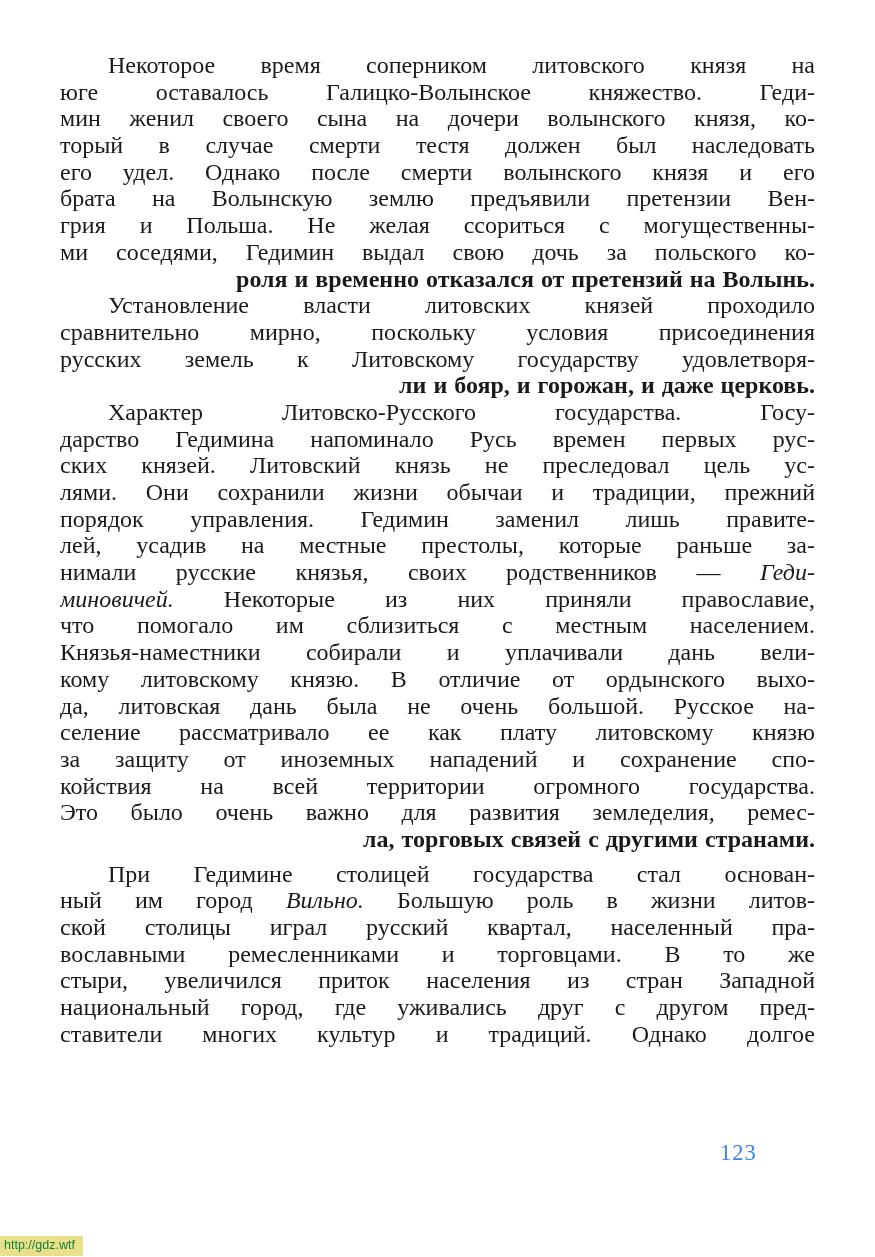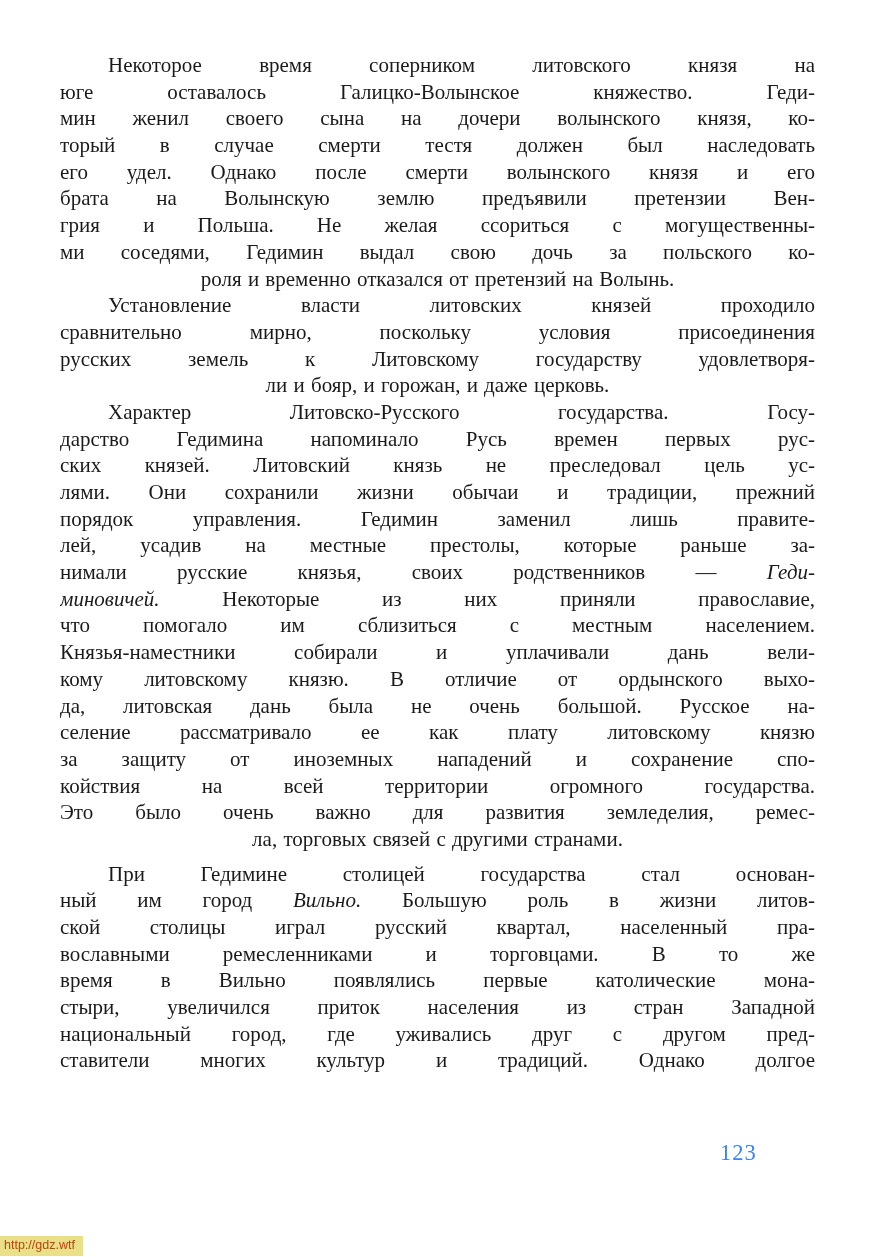--- a/index.html
+++ b/index.html
@@ -6,26 +6,26 @@
   body {
     width: 875px; height: 1257px;
     background: #ffffff;
     font-family: "Liberation Serif", "DejaVu Serif", serif;
     color: #1a1a1a;
     position: relative;
   }
   .page { position: absolute; left: 0; top: 0; width: 875px; height: 1257px; background: #ffffff; overflow: hidden; }
   .text-block {
     position: absolute; left: 60px; top: 52px; width: 755px;
-    font-size: 21px; line-height: 26.7px;
+    font-size: 24px; line-height: 26.7px;
   }
   .para { margin: 0; }
   .line { height: 26.7px; overflow: hidden; text-align: justify; word-spacing: 1px; }
   .line.just::after { content: ""; display: inline-block; width: 100%; height: 0; }
-  .line.last { text-align: center; }
+  .line.last { text-align: right; font-weight: bold; }
   .line.indent { text-indent: 48px; }
   .seg-b { font-weight: normal; }
   .seg-i { font-style: italic; }
   .page-number {
     position: absolute; left: 720px; top: 1140px;
     font-size: 22.5px; line-height: 26px; letter-spacing: 1px;
   }
   .watermark {
     position: absolute; left: 0; top: 1236px;
     font-family: "Liberation Sans", "DejaVu Sans", sans-serif;
@@ -72,21 +72,20 @@
         <div class="line just"><span>за защиту от иноземных нападений и сохранение спо-</span></div>
         <div class="line just"><span>койствия на всей территории огромного государства.</span></div>
         <div class="line just"><span>Это было очень важно для развития земледелия, ремес-</span></div>
         <div class="line last"><span>ла, торговых связей с другими странами.</span></div>
       </div>
       <div class="para" style="margin-top: 8px;">
         <div class="line just indent"><span>При Гедимине столицей государства стал основан-</span></div>
         <div class="line just"><span>ный им город </span><span class="seg-i">Вильно.</span><span> Большую роль в жизни литов-</span></div>
         <div class="line just"><span>ской столицы играл русский квартал, населенный пра-</span></div>
         <div class="line just"><span>вославными ремесленниками и торговцами. В то же</span></div>
-        <div class="line just"><span>время в Вильно появлялись первые католические мона-</span></div>
         <div class="line just"><span>стыри, увеличился приток населения из стран Западной</span></div>
         <div class="line just"><span>национальный город, где уживались друг с другом пред-</span></div>
         <div class="line just"><span>ставители многих культур и традиций. Однако долгое</span></div>
       </div>
     </div>
   <div class="page-number" style="color: #3b82f6;">123</div>
-  <div class="watermark" style="background: rgb(235, 224, 138); color: #c2410c;">http://gdz.wtf</div>
+  <div class="watermark" style="background: rgb(235, 224, 138); color: #15803d;">http://gdz.wtf</div>
 </div>
 
 </body></html>

